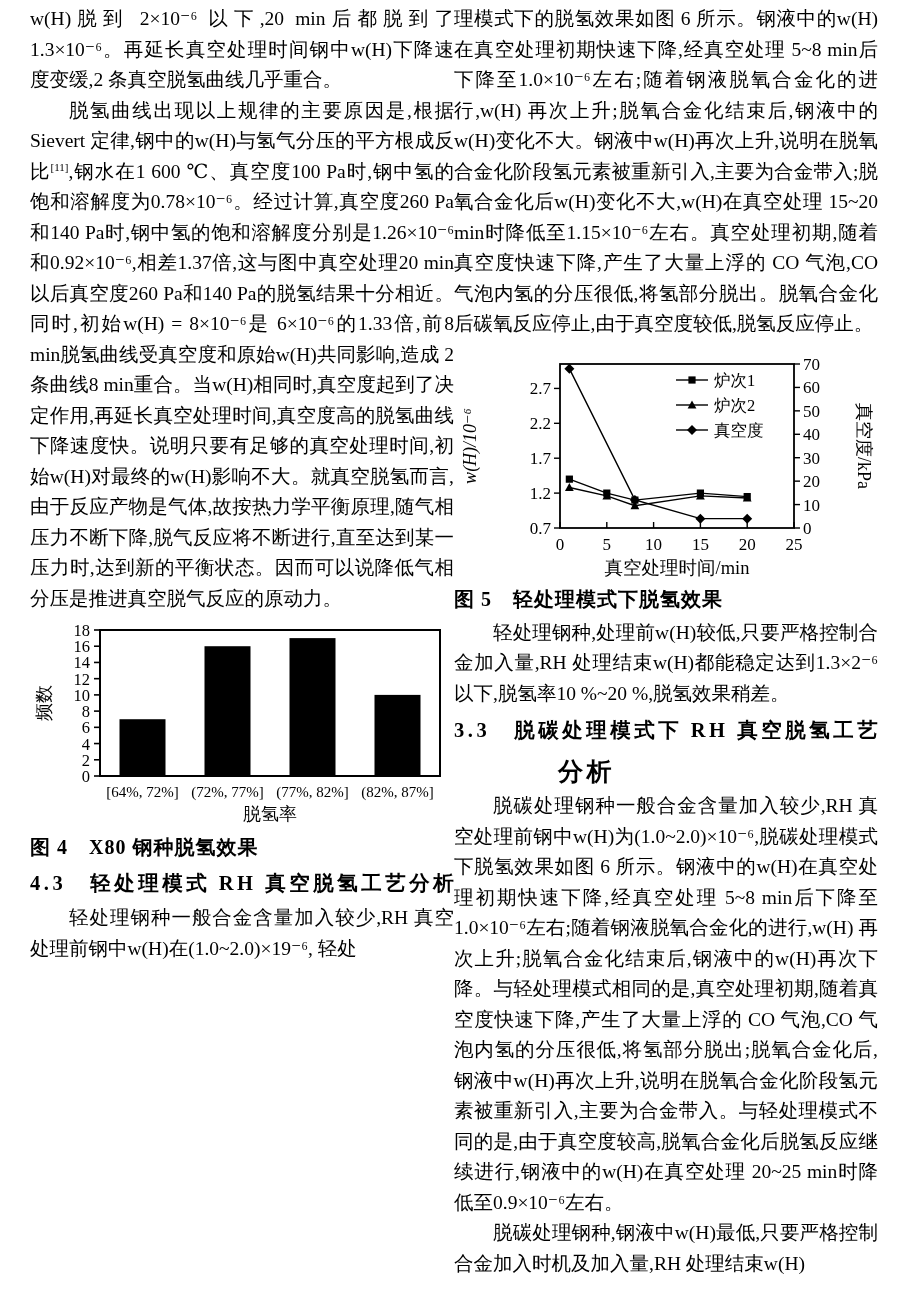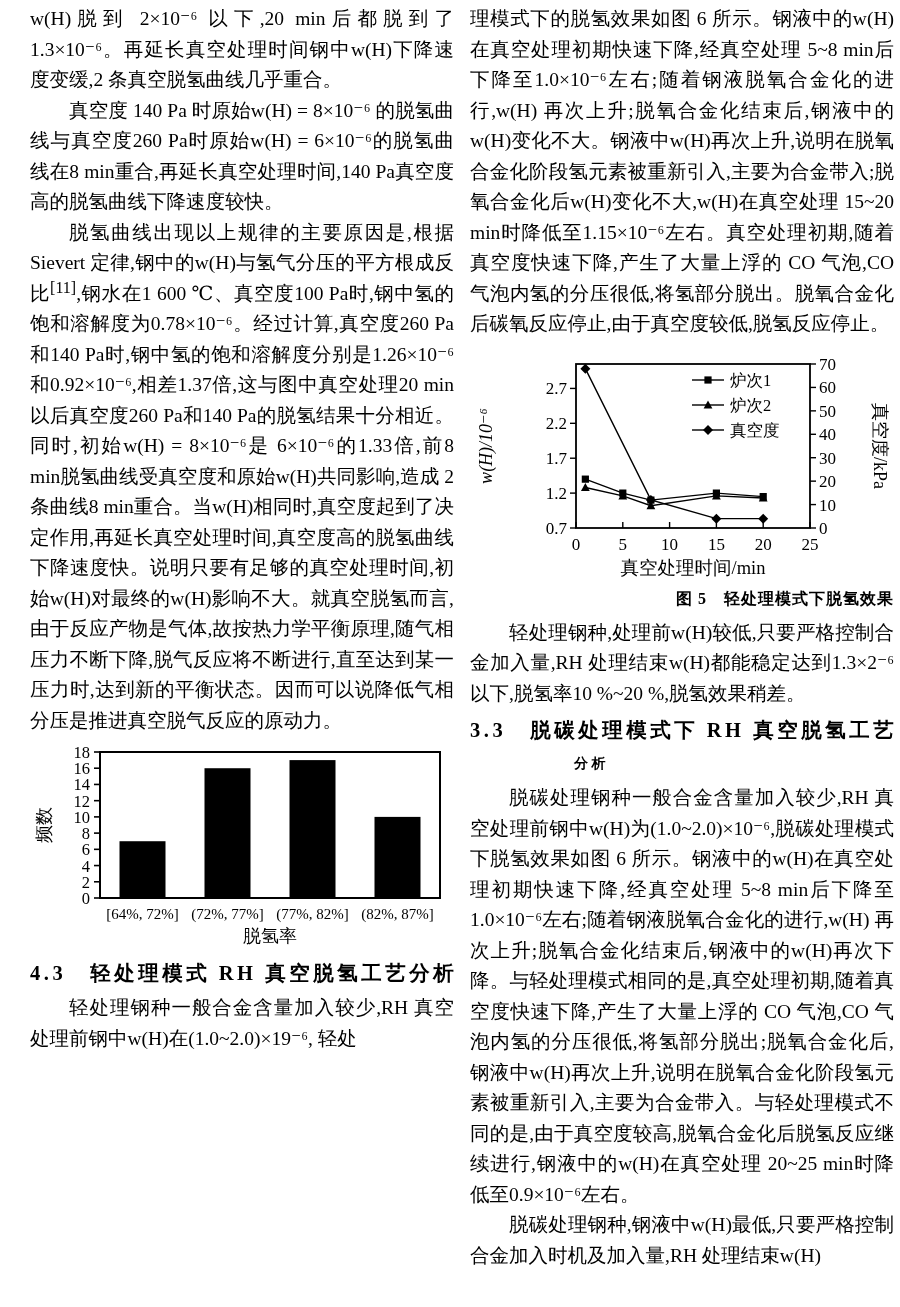--- a/index.html
+++ b/index.html
@@ -5,61 +5,60 @@
   html, body { margin: 0; padding: 0; background: #ffffff; }
   body {
     width: 900px; height: 1307px; overflow: hidden;
     font-family: "Liberation Serif", "DejaVu Serif", serif;
     color: #000;
   }
   .page {
     box-sizing: border-box;
     width: 900px; height: 1307px;
     padding: 4px 6px 0 30px;
-    display: flex; gap: 16px;
+    display: flex; gap: 0;
     overflow: hidden;
   }
   .col {
     flex: 0 0 424px; width: 424px;
     font-size: 19.5px; line-height: 30.5px;
     text-align: justify;
   }
   p { margin: 0; text-indent: 2em; }
   p.cont { text-indent: 0; }
-  .sup { vertical-align: super; font-size: 16px; line-height: 0; }
+  .sup { vertical-align: super; font-size: 11px; line-height: 0; }
   .sec-heading {
     font-weight: bold; font-size: 20.5px; line-height: 33px;
     letter-spacing: 3.5px; text-align: left; text-indent: 0;
     margin: 5px 0 3px 0; white-space: nowrap;
   }
-  .sec-heading.wrap2 { margin-bottom: 0; }
+  .sec-heading.wrap2 { margin-bottom: 8px; }
   .sec-heading-line2 {
-    font-weight: bold; font-size: 14px; line-height: 33px;
+    font-weight: bold; font-size: 25px; line-height: 33px;
     letter-spacing: 3.5px; text-align: left;
     margin: 0 0 3px 104px;
   }
   figure { margin: 10px 0 4px 0; text-align: center; }
   figure.fig5 { margin-top: 12px; }
   .chart-mount { display: block; text-align: left; }
   .caption {
-    font-weight: bold; font-size: 16px; line-height: 30px;
-    text-align: right; letter-spacing: 1px; text-indent: 0;
+    font-weight: bold; font-size: 20px; line-height: 30px;
+    text-align: left; letter-spacing: 1px; text-indent: 0;
     margin-top: 2px;
   }
   svg { font-family: "Liberation Serif", "DejaVu Serif", serif; display: block; margin: 0 auto; }
   svg text { fill: #000; }
 </style>
 </head>
 <body>
 
 <div class="page">
 
   <div class="col">
     <p class="cont">w(H)脱到 2×10⁻⁶ 以下,20 min后都脱到了1.3×10⁻⁶。再延长真空处理时间钢中w(H)下降速度变缓,2 条真空脱氢曲线几乎重合。</p>
-    <p>真空度 140 Pa 时原始w(H) = 8×10⁻⁶ 的脱氢曲线与真空度260 Pa时原始w(H) = 6×10⁻⁶的脱氢曲线在8 min重合,再延长真空处理时间,140 Pa真空度高的脱氢曲线下降速度较快。</p>
     <p><span>脱氢曲线出现以上规律的主要原因是,根据 Sievert 定律,钢中的w(H)与氢气分压的平方根成反比</span><span class="sup">[11]</span><span>,钢水在1 600 ℃、真空度100 Pa时,钢中氢的饱和溶解度为0.78×10⁻⁶。经过计算,真空度260 Pa和140 Pa时,钢中氢的饱和溶解度分别是1.26×10⁻⁶和0.92×10⁻⁶,相差1.37倍,这与图中真空处理20 min以后真空度260 Pa和140 Pa的脱氢结果十分相近。同时,初始w(H) = 8×10⁻⁶是 6×10⁻⁶的1.33倍,前8 min脱氢曲线受真空度和原始w(H)共同影响,造成 2 条曲线8 min重合。当w(H)相同时,真空度起到了决定作用,再延长真空处理时间,真空度高的脱氢曲线下降速度快。说明只要有足够的真空处理时间,初始w(H)对最终的w(H)影响不大。就真空脱氢而言,由于反应产物是气体,故按热力学平衡原理,随气相压力不断下降,脱气反应将不断进行,直至达到某一压力时,达到新的平衡状态。因而可以说降低气相分压是推进真空脱气反应的原动力。</span></p>
 
     <figure>
       <div class="chart-mount">
           <svg viewBox="0 0 416 206" width="416" height="206">
             <line x1="60" y1="152" x2="66" y2="152" stroke="#000" stroke-width="1.6"></line>
             <text x="56" y="158" text-anchor="end" font-size="16.5">0</text>
             <line x1="60" y1="135.77777777777777" x2="66" y2="135.77777777777777" stroke="#000" stroke-width="1.6"></line>
             <text x="56" y="141.77777777777777" text-anchor="end" font-size="16.5">2</text>
             <line x1="60" y1="119.55555555555556" x2="66" y2="119.55555555555556" stroke="#000" stroke-width="1.6"></line>
@@ -86,20 +85,21 @@
             </g>
             <rect x="66" y="6" width="340" height="146" fill="none" stroke="#000" stroke-width="2"></rect>
             <text x="108.5" y="173" text-anchor="middle" font-size="15">[64%, 72%]</text>
             <text x="193.5" y="173" text-anchor="middle" font-size="15">(72%, 77%]</text>
             <text x="278.5" y="173" text-anchor="middle" font-size="15">(77%, 82%]</text>
             <text x="363.5" y="173" text-anchor="middle" font-size="15">(82%, 87%]</text>
             <text x="236" y="196" text-anchor="middle" font-size="18">脱氢率</text>
             <text x="16" y="79" text-anchor="middle" font-size="18" transform="rotate(-90 16 79)">频数</text>
           </svg>
         </div>
+      <div class="caption">图 4　X80 钢种脱氢效果</div>
     </figure>
 
     <div class="sec-heading">4.3　轻处理模式 RH 真空脱氢工艺分析</div>
     <p>轻处理钢种一般合金含量加入较少,RH 真空处理前钢中w(H)在(1.0~2.0)×19⁻⁶, 轻处</p>
   </div>
 
   <div class="col">
     <p class="cont">理模式下的脱氢效果如图 6 所示。钢液中的w(H)在真空处理初期快速下降,经真空处理 5~8 min后下降至1.0×10⁻⁶左右;随着钢液脱氧合金化的进行,w(H) 再次上升;脱氧合金化结束后,钢液中的w(H)变化不大。钢液中w(H)再次上升,说明在脱氧合金化阶段氢元素被重新引入,主要为合金带入;脱氧合金化后w(H)变化不大,w(H)在真空处理 15~20 min时降低至1.15×10⁻⁶左右。真空处理初期,随着真空度快速下降,产生了大量上浮的 CO 气泡,CO 气泡内氢的分压很低,将氢部分脱出。脱氧合金化后碳氧反应停止,由于真空度较低,脱氢反应停止。</p>
 
     <figure class="fig5">

